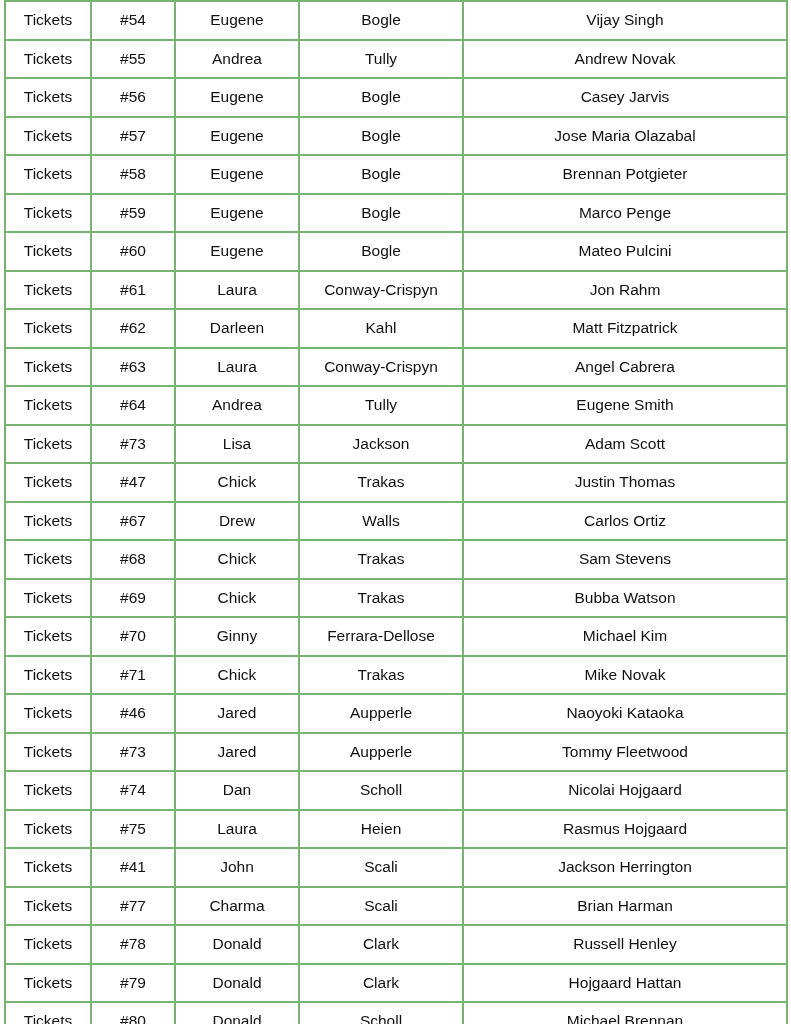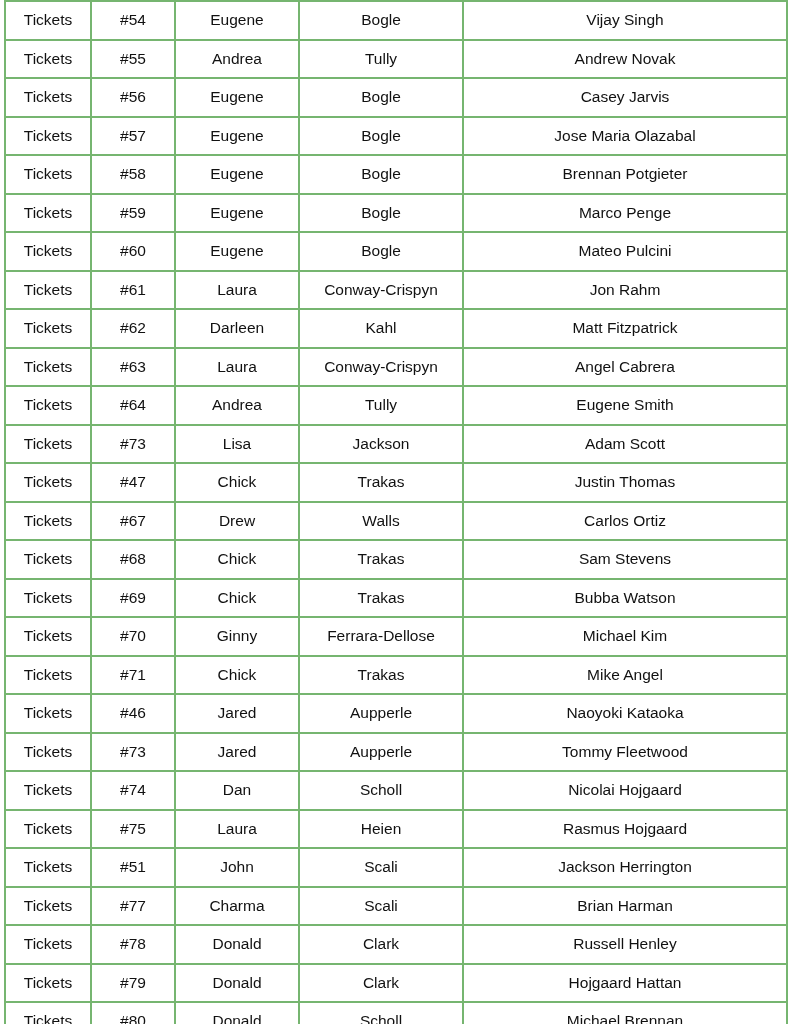--- a/index.html
+++ b/index.html
@@ -181,21 +181,21 @@
           <td>#70</td>
           <td>Ginny</td>
           <td>Ferrara-Dellose</td>
           <td class="player-cell">Michael Kim</td>
         </tr>
         <tr>
           <td>Tickets</td>
           <td>#71</td>
           <td>Chick</td>
           <td>Trakas</td>
-          <td class="player-cell">Mike Angel</td>
+          <td class="player-cell">Mike Novak</td>
         </tr>
         <tr>
           <td>Tickets</td>
           <td>#46</td>
           <td>Jared</td>
           <td>Aupperle</td>
           <td class="player-cell">Naoyoki Kataoka</td>
         </tr>
         <tr>
           <td>Tickets</td>
@@ -213,21 +213,21 @@
         </tr>
         <tr>
           <td>Tickets</td>
           <td>#75</td>
           <td>Laura</td>
           <td>Heien</td>
           <td class="player-cell">Rasmus Hojgaard</td>
         </tr>
         <tr>
           <td>Tickets</td>
-          <td>#51</td>
+          <td>#41</td>
           <td>John</td>
           <td>Scali</td>
           <td class="player-cell">Jackson Herrington</td>
         </tr>
         <tr>
           <td>Tickets</td>
           <td>#77</td>
           <td>Charma</td>
           <td>Scali</td>
           <td class="player-cell">Brian Harman</td>

